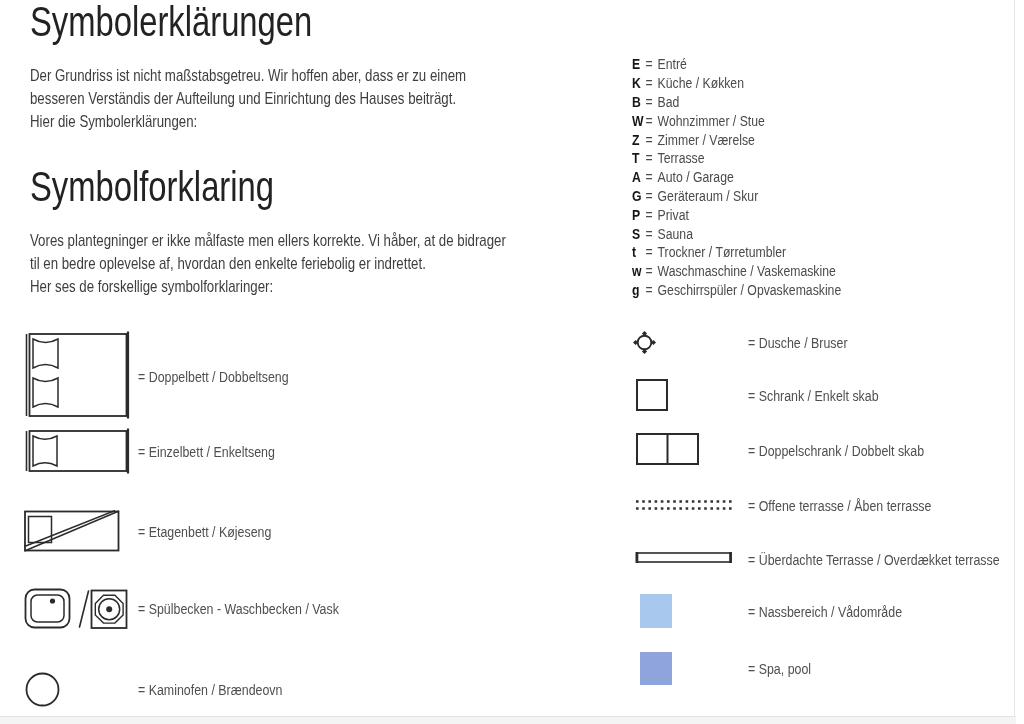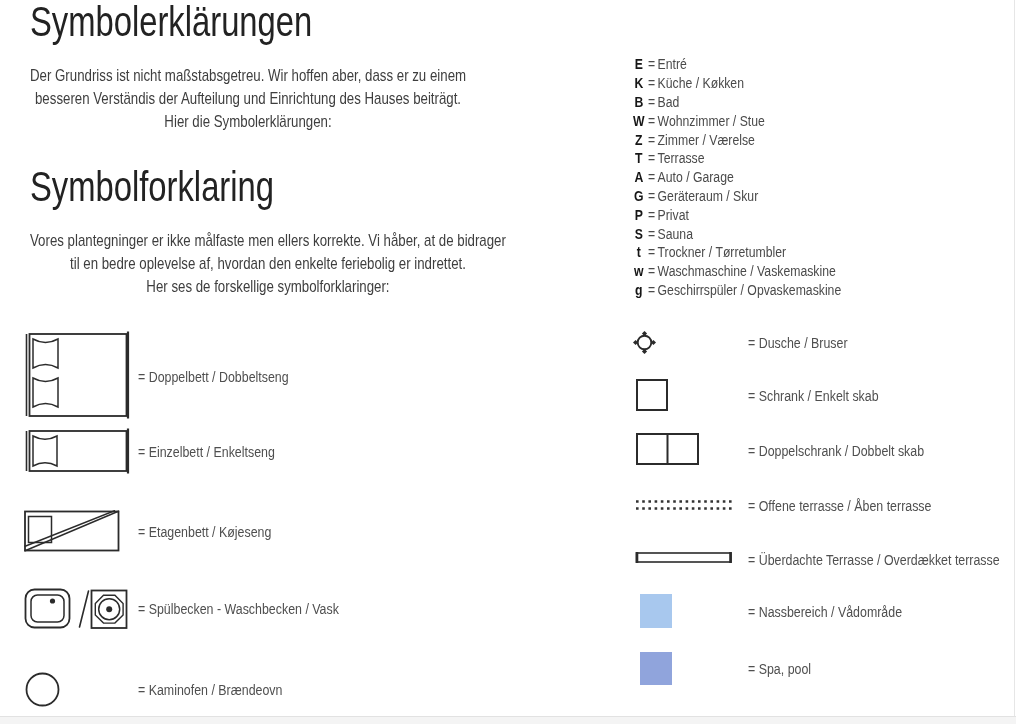--- a/index.html
+++ b/index.html
@@ -1,18 +1,18 @@
 <!DOCTYPE html>
 <html><head>
 <meta charset="utf-8">
 <style>
   html,body{margin:0;padding:0;background:#ffffff;}
   #page{
     position:relative;width:1016px;height:724px;background:#ffffff;
-    font-family:"Liberation Sans","DejaVu Sans",sans-serif;overflow:hidden;text-align:center;
+    font-family:"Liberation Sans","DejaVu Sans",sans-serif;overflow:hidden;
   }
   .abs{position:absolute;}
   .title{
     font-size:42px;line-height:44px;color:#222;white-space:nowrap;
     transform:scaleX(.78);transform-origin:0 0;letter-spacing:0;
   }
   .para{
     font-size:17px;line-height:23px;color:#3e3e3e;white-space:pre-line;
     transform:scaleX(.78);transform-origin:0 0;
   }

